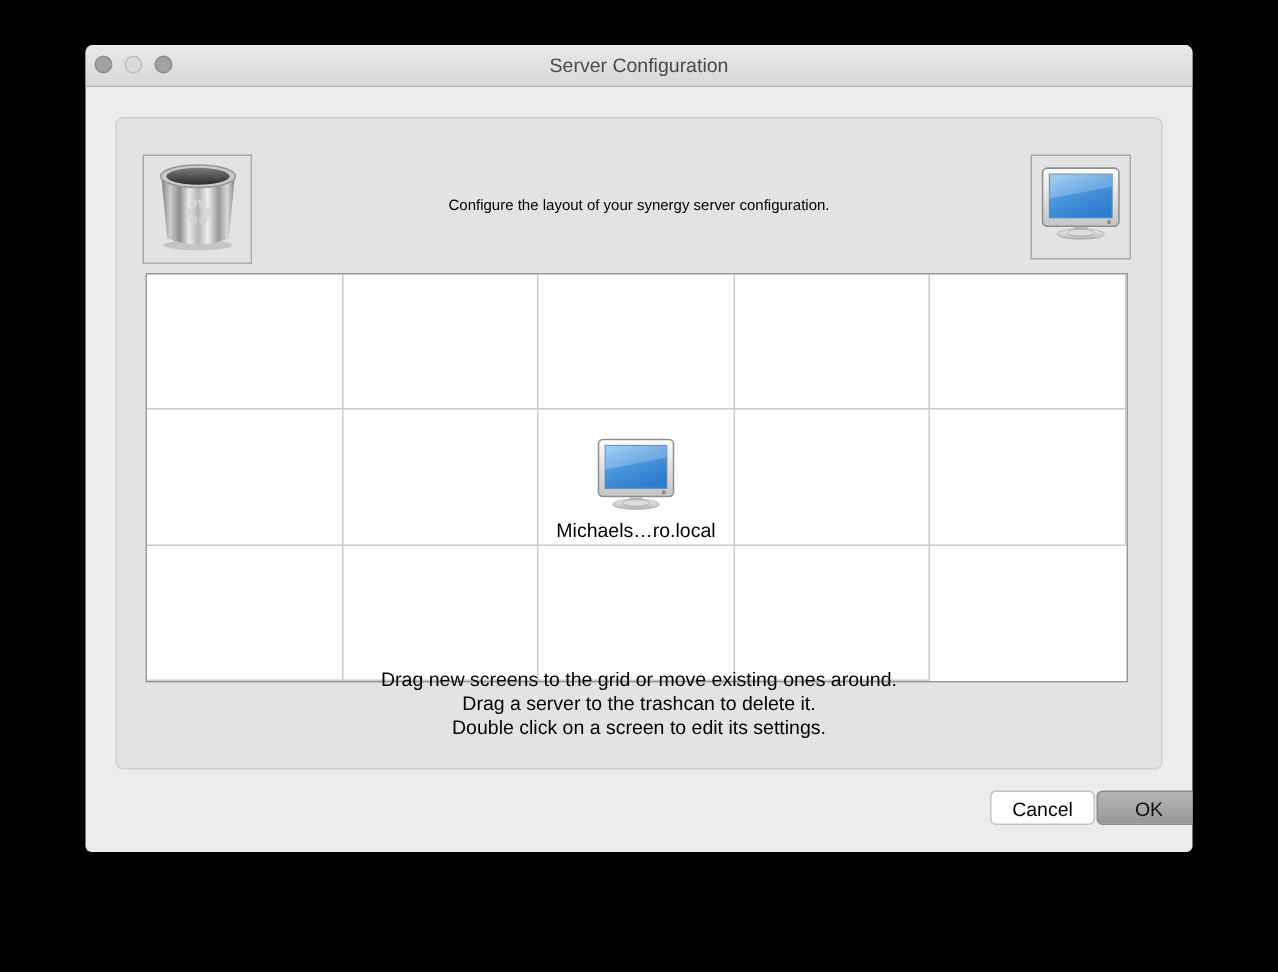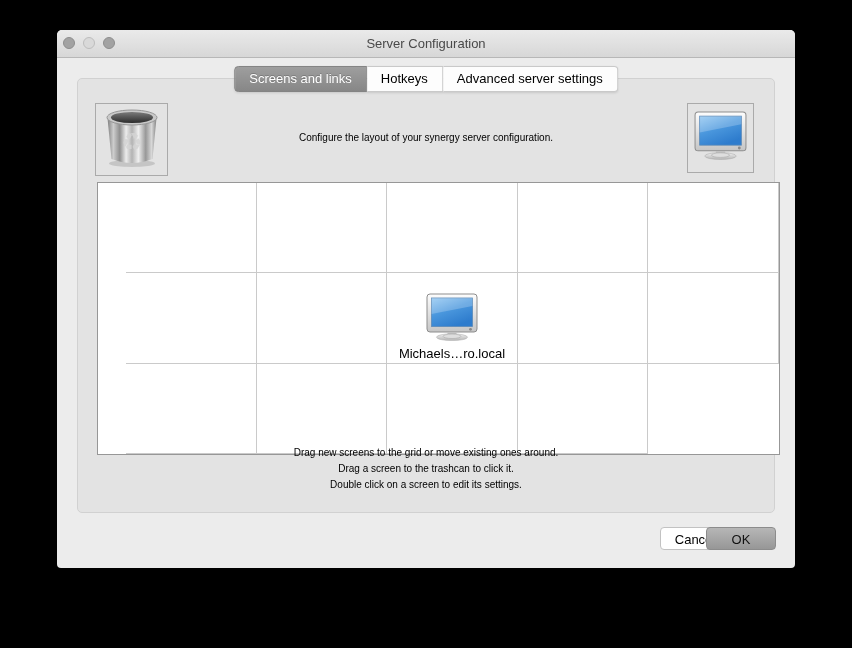--- a/index.html
+++ b/index.html
@@ -52,42 +52,42 @@
   }
   .trashbox{left:17px;top:24px;width:73px;height:73px;}
   .monitorbox{left:609px;top:24px;width:67px;height:70px;}
   .config-desc{
     position:absolute;top:53px;left:100px;right:100px;text-align:center;
     font-size:10px;color:#000;
   }
   .grid{
     position:absolute;left:19px;top:103px;width:653px;height:271px;
     background:#fff;border:1px solid #979797;
-    display:grid;grid-template-columns:repeat(5,1fr);grid-template-rows:repeat(3,1fr);padding-left:28px;
+    display:grid;grid-template-columns:repeat(5,1fr);grid-template-rows:repeat(3,1fr);
   }
   .cell{
     border-right:1px solid #cacaca;border-bottom:1px solid #cacaca;
     display:flex;flex-direction:column;align-items:center;justify-content:flex-end;
     overflow:visible;
   }
   .screen-item{
     display:flex;flex-direction:column;align-items:center;cursor:default;
   }
   .screen-label{font-size:13px;color:#000;margin:1px 0 2px 0;white-space:nowrap;}
   .instructions{
     position:absolute;top:366px;left:0;right:0;text-align:center;
-    font-size:10px;line-height:16px;color:#000;z-index:4;
+    font-size:13px;line-height:16px;color:#000;z-index:4;
   }
   .btn{
     position:absolute;top:497px;width:70px;height:23px;border-radius:4px;
     font-size:13px;text-align:center;line-height:21px;box-sizing:border-box;cursor:default;
   }
   .btn.cancel{left:567px;background:#fff;border:1px solid #c2c2c2;color:#000;margin-left:36px;}
   .btn.ok{
-    left:649px;background:linear-gradient(#b6b6b6,#979797);
+    left:674px;background:linear-gradient(#b6b6b6,#979797);
     border:1px solid #8c8c8c;color:#111;
   }
 </style>
 </head>
 <body>
 
 <svg width="0" height="0" style="position:absolute">
   <defs>
     <linearGradient id="bezelGrad" x1="0" y1="0" x2="0" y2="1">
       <stop offset="0" stop-color="#fdfdfd"></stop>
@@ -139,25 +139,20 @@
 <div class="window">
   <div class="titlebar">
     <div class="traffic">
       <button class="light gray"></button>
       <button class="light pale"></button>
       <button class="light gray"></button>
     </div>
     <span class="title">Server Configuration</span>
   </div>
 
-  <div class="tabbar">
-    <div class="tab selected">Screens and links</div>
-    <div class="tab">Hotkeys</div>
-    <div class="tab">Advanced server settings</div>
-  </div>
 
   <div class="pane">
 
     <div class="iconbox trashbox">
       <span>
         <svg width="56" height="61" viewBox="0 0 56 61">
             <use href="#trashSym"></use>
           </svg>
       </span>
     </div>
@@ -195,20 +190,20 @@
 
       <div class="cell"></div>
       <div class="cell"></div>
       <div class="cell"></div>
       <div class="cell"></div>
       <div class="cell"></div>
     </div>
 
     <div class="instructions">
       <div>Drag new screens to the grid or move existing ones around.</div>
-      <div>Drag a screen to the trashcan to click it.</div>
+      <div>Drag a server to the trashcan to delete it.</div>
       <div>Double click on a screen to edit its settings.</div>
     </div>
   </div>
 
   <button class="btn cancel">Cancel</button>
   <button class="btn ok">OK</button>
 </div>
 
 </body></html>

